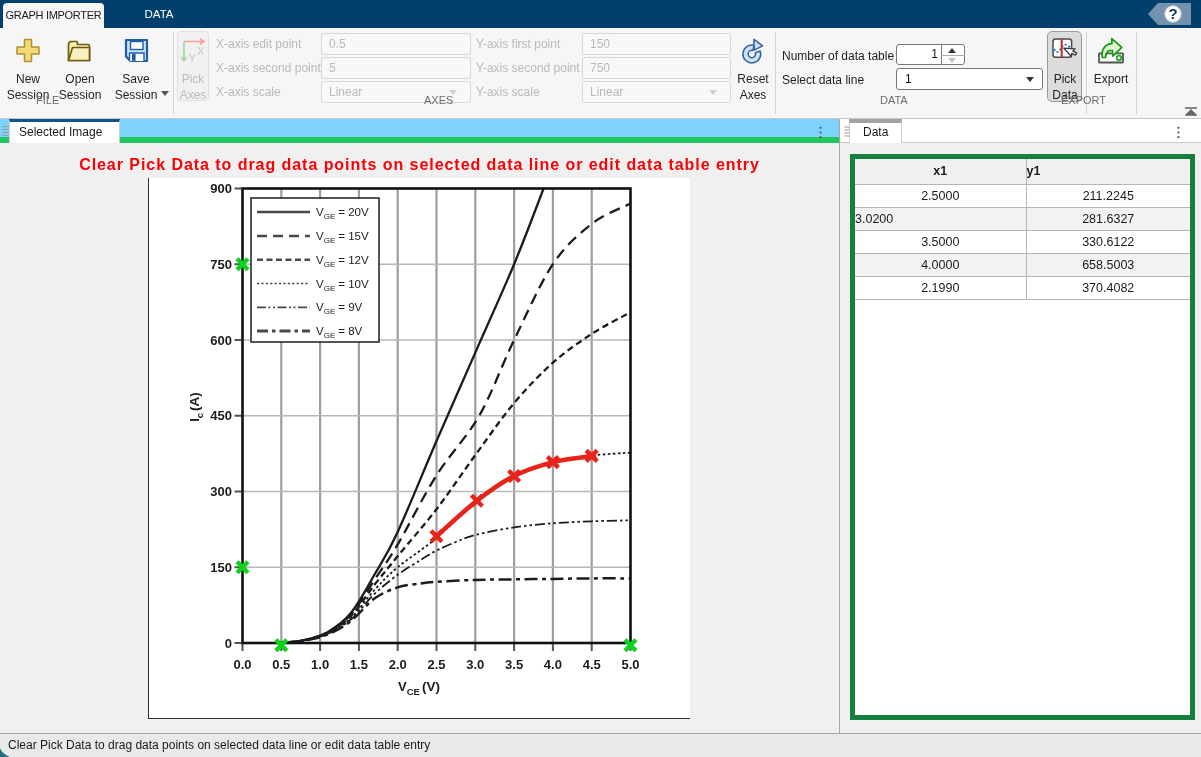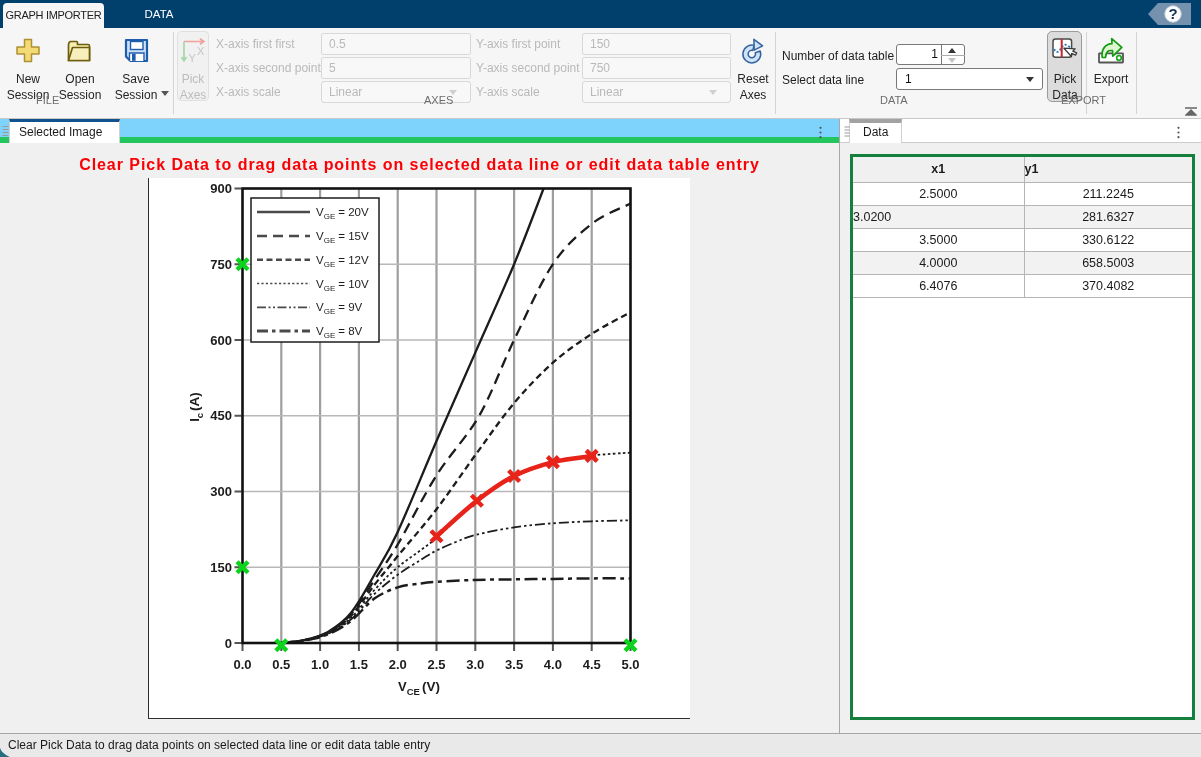--- a/index.html
+++ b/index.html
@@ -56,21 +56,21 @@
     <div class="vsep" style="left:173px"></div>
 
     <div class="abs" style="left:177px;top:3px;width:32px;height:70px;background:#f1f1f1;border:1px solid #e0e0e0;border-radius:4px"></div>
     <svg class="abs" style="left:181px;top:8px" width="26" height="28" viewBox="0 0 26 28">
       <path d="M3 5.5 H21.5 M19 2.8 L22.8 5.5 L19 8.2" fill="none" stroke="#f2a19b" stroke-width="1.7"></path>
       <path d="M3 5.5 V23.5 M0.4 21 L3 24.8 L5.6 21" fill="none" stroke="#a5d8a8" stroke-width="1.7"></path>
       <text x="16" y="19" font-size="11" fill="#c6c6c6" font-family="Liberation Sans">X</text>
       <text x="7.5" y="26" font-size="11" fill="#c6c6c6" font-family="Liberation Sans">Y</text>
     </svg>
     <div class="btnlbl dislbl" style="left:162px;top:45px;width:62px">Pick<br>Axes</div>
-    <div class="fldlbl" style="left:216px;top:5px">X-axis first first</div>
+    <div class="fldlbl" style="left:216px;top:5px">X-axis edit point</div>
     <div class="fldlbl" style="left:216px;top:29px">X-axis second point</div>
     <div class="fldlbl" style="left:216px;top:53px">X-axis scale</div>
     <div class="fld" style="left:321px;top:5px;width:150px">0.5</div>
     <div class="fld" style="left:321px;top:29px;width:150px">5</div>
     <div class="fld" style="left:321px;top:53px;width:150px;border-radius:3px">Linear</div>
     <div class="ddarrow" style="left:449px;top:62px"></div>
     <div class="fldlbl" style="left:476px;top:5px">Y-axis first point</div>
     <div class="fldlbl" style="left:476px;top:29px">Y-axis second point</div>
     <div class="fldlbl" style="left:476px;top:53px">Y-axis scale</div>
     <div class="fld" style="left:582px;top:5px;width:149px">150</div>
@@ -234,21 +234,21 @@
       <svg class="abs" style="left:4px;top:7px" width="6" height="11" viewBox="0 0 6 11">
           <path d="M0.5 1 H5.5 M0.5 4 H5.5 M0.5 7 H5.5 M0.5 10 H5.5" stroke="#9a9a9a" stroke-width="1.1"></path>
         </svg>
       <svg class="abs" style="left:336px;top:7px" width="5" height="13" viewBox="0 0 5 13">
           <circle cx="2.5" cy="1.8" r="1.1" fill="#555"></circle>
           <circle cx="2.5" cy="6.5" r="1.1" fill="#555"></circle>
           <circle cx="2.5" cy="11.2" r="1.1" fill="#555"></circle>
         </svg>
     </div>
 
-    <div class="abs" style="left:10px;top:35px;width:345px;height:566px;background:#fff;border:3px solid #15803d">
+    <div class="abs" style="left:10px;top:35px;width:345px;height:566px;background:#fff;border:5px solid #15803d">
       <table style="width:100%;border-collapse:collapse;font-family:'Liberation Sans',sans-serif;font-size:12.5px;color:#1a1a1a;table-layout:fixed">
         <tbody>
             <tr style="height:25px;background:#f0f0f0;font-weight:bold">
           <td style="border-right:1px solid #b5b5b5;border-bottom:1px solid #b5b5b5;text-align:center;width:171px">x1</td>
           <td style="border-bottom:1px solid #b5b5b5;text-align:left">y1</td>
             </tr>
         <tr style="height:23px;background:#fff">
           <td style="border-right:1px solid #b5b5b5;border-bottom:1px solid #b5b5b5;text-align:center">2.5000</td>
           <td style="border-bottom:1px solid #b5b5b5;text-align:center">211.2245</td>
             </tr>
@@ -258,21 +258,21 @@
             </tr>
         <tr style="height:23px;background:#fff">
           <td style="border-right:1px solid #b5b5b5;border-bottom:1px solid #b5b5b5;text-align:center">3.5000</td>
           <td style="border-bottom:1px solid #b5b5b5;text-align:center">330.6122</td>
             </tr>
         <tr style="height:23px;background:#f2f2f2">
           <td style="border-right:1px solid #b5b5b5;border-bottom:1px solid #b5b5b5;text-align:center">4.0000</td>
           <td style="border-bottom:1px solid #b5b5b5;text-align:center">658.5003</td>
             </tr>
         <tr style="height:23px;background:#fff">
-          <td style="border-right:1px solid #b5b5b5;border-bottom:1px solid #b5b5b5;text-align:center">6.4076</td>
+          <td style="border-right:1px solid #b5b5b5;border-bottom:1px solid #b5b5b5;text-align:center">2.1990</td>
           <td style="border-bottom:1px solid #b5b5b5;text-align:center">370.4082</td>
             </tr>
       </tbody>
         </table>
     </div>
   </div>
 
   <div class="abs" style="left:0;top:733px;width:1201px;height:24px;background:#e9e9e9;border-top:1px solid #a5a5a5">
     <div class="abs" style="left:8px;top:4px;font-size:12px;color:#1a1a1a">Clear Pick Data to drag data points on selected data line or edit data table entry</div>
     <svg class="abs" style="left:0;top:14px" width="12" height="10" viewBox="0 0 12 10">

